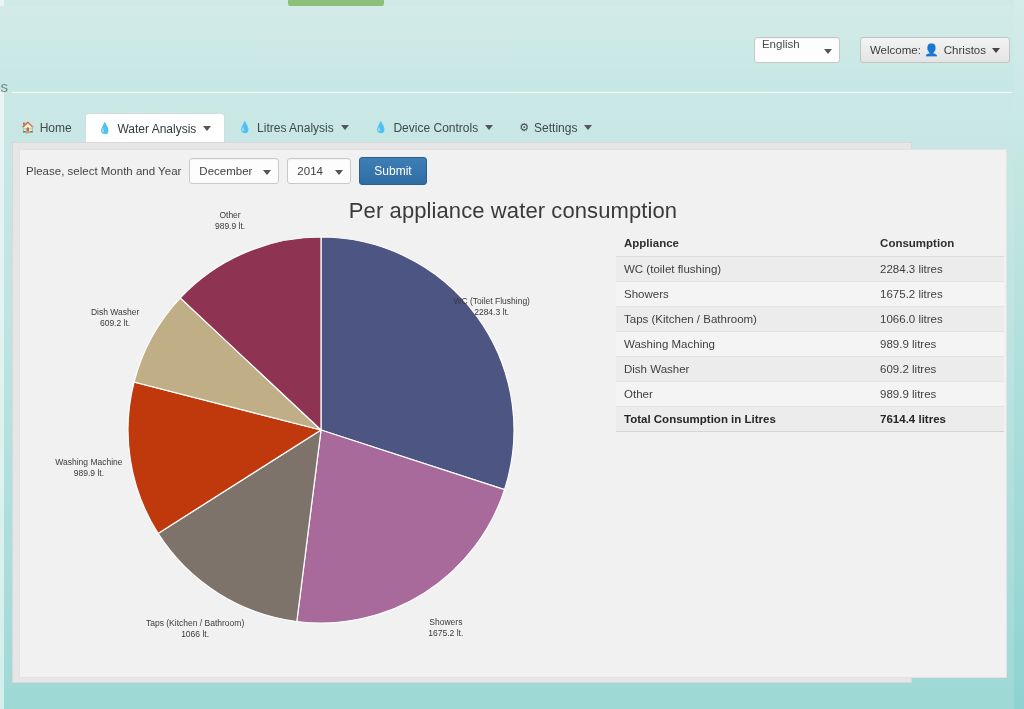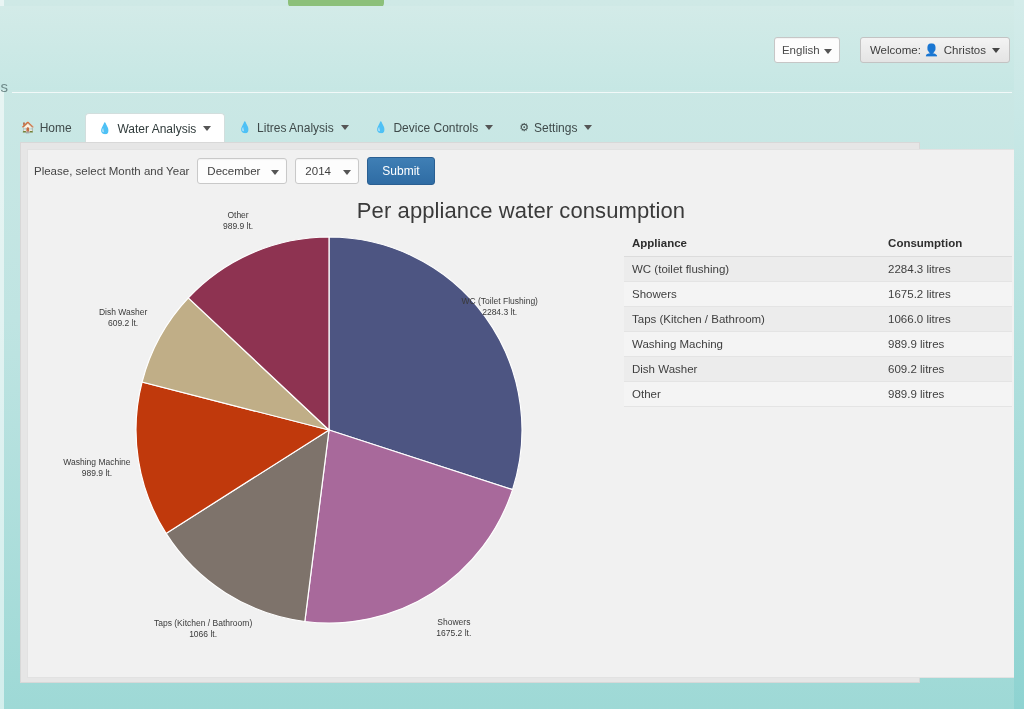--- a/index.html
+++ b/index.html
@@ -42,26 +42,26 @@
     color: #6f8a8a; font-size: 15px; line-height: 17px; letter-spacing: .2px;
     white-space: nowrap;
   }
   .brand-lines div { white-space: nowrap; }
 
   .header-controls {
     position: absolute; right: 14px; top: 31px;
     display: flex; align-items: center; gap: 11px;
   }
   .lang-select {
-    width: 66px; height: 26px;
+    width: 86px; height: 26px;
     background: #fdfdfd;
     border: 1px solid #c6c6c6;
     border-radius: 3px;
     position: relative;
-    display: flex; align-items: center;
+    display: flex; 
     padding: 0 7px;
     font-size: 11.5px; color: #4b4b4b;
     box-shadow: inset 0 1px 1px rgba(0,0,0,.045);
   }
   .lang-select .caret-dn {
     position: absolute; right: 7px; top: 11px;
     width: 0; height: 0;
     border-left: 4px solid transparent;
     border-right: 4px solid transparent;
     border-top: 5px solid #555;
@@ -110,21 +110,21 @@
     border-radius: 4px 4px 0 0;
     color: #2f3a3a;
     height: 30px;
     margin-bottom: -1px;
   }
   .tab .ico { font-size: 11px; line-height: 1; }
   .tab .caret-inline { border-top-color: #555; }
 
   
   .content-panel {
-    position: absolute; left: 20px; top: 142px;
+    position: absolute; left: 12px; top: 142px;
     width: 900px; height: 541px;
     background: #e6e6e6;
     border: 1px solid #d8d8d8;
   }
   .panel-inner {
     position: absolute; left: 6px; top: 6px;
     width: 988px; height: 529px;
     background: #f1f1f1;
     border: 1px solid #e2e2e2;
   }
@@ -357,20 +357,24 @@
               <td class="num">989.9 litres</td>
             </tr>
             <tr>
               <td>Dish Washer</td>
               <td class="num">609.2 litres</td>
             </tr>
             <tr>
               <td>Other</td>
               <td class="num">989.9 litres</td>
             </tr>
+            <tr class="total">
+              <td>Total Consumption in Litres</td>
+              <td>7614.4 litres</td>
+            </tr>
           </tbody>
         </table>
       </div>
 
     </div>
   </div>
 
   <div class="gutter-right"></div>
 </div>
 

